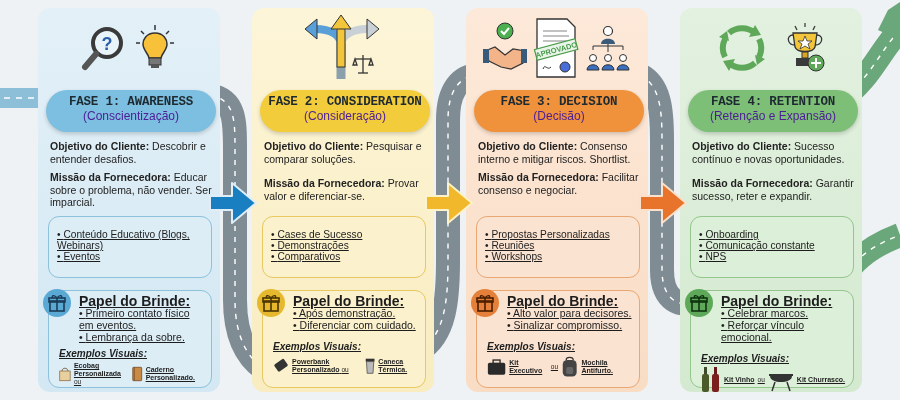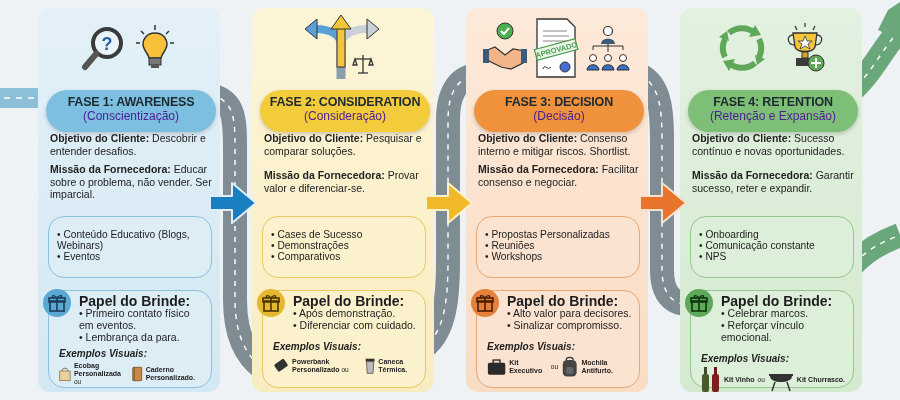--- a/index.html
+++ b/index.html
@@ -21,30 +21,30 @@
 
   .pill {
     position: absolute; top: 82px; left: 8px; width: 170px; height: 42px;
     border-radius: 21px; text-align: center; padding-top: 5px;
     box-shadow: 0 2px 4px rgba(0,0,0,0.18);
   }
   .p1 .pill { background: #7dbfe0; }
   .p2 .pill { background: #f3cc3c; }
   .p3 .pill { background: #f0913c; }
   .p4 .pill { background: #7ebf78; }
-  .pill .title { font-weight: bold; font-size: 12.5px; color: #1e2a30; display: block; letter-spacing: -0.2px; }
+  .pill .title { font-weight: bold; font-size: 12.5px; color: #1e2a30; display: block; letter-spacing: -0.2px; font-family: Liberation Mono, monospace; }
   .pill .sub { font-size: 12px; color: #4c1d95; display: block; }
 
-  .desc { position: absolute; top: 124px; left: 12px; width: 166px; font-size: 10.5px; line-height: 12.5px; color: #222; }
+  .desc { position: absolute; top: 132px; left: 12px; width: 166px; font-size: 10.5px; line-height: 12.5px; color: #222; }
   .desc p { margin-bottom: 6px; }
   .desc b { font-weight: bold; }
 
   .box {
-    position: absolute; left: 10px; width: 164px; border-radius: 16px;
-    font-size: 10.2px; line-height: 11px; padding: 6px 8px;
+    position: absolute; left: 10px; width: 164px; border-radius: 11px;
+    font-size: 10.2px; line-height: 11px; padding: 6px 8px; text-decoration: underline;
   }
   .tactics { top: 208px; height: 62px; padding-top: 12px; }
   .p1 .tactics { border: 1.5px solid #8cc2dc; background: #dcedf6; }
   .p2 .tactics { border: 1.5px solid #e7c861; background: #fbf1cc; }
   .p3 .tactics { border: 1.5px solid #e9a774; background: #fbe3d1; }
   .p4 .tactics { border: 1.5px solid #94c68d; background: #dcefd8; }
   .tactics li { list-style: none; }
   .tactics li::before { content: "• "; }
 
   .gift { top: 282px; height: 98px; padding: 5px 6px 4px 30px; }
@@ -133,21 +133,21 @@
       <svg width="18" height="18" viewBox="0 0 18 18">
           <rect x="2" y="7" width="14" height="10" fill="none" stroke="#1b3b56" stroke-width="1.6"></rect>
           <rect x="1" y="4" width="16" height="4" fill="none" stroke="#1b3b56" stroke-width="1.6"></rect>
           <line x1="9" y1="4" x2="9" y2="17" stroke="#1b3b56" stroke-width="1.6"></line>
           <path d="M9,4 C6,0 3,2 5,4 M9,4 C12,0 15,2 13,4" fill="none" stroke="#1b3b56" stroke-width="1.4"></path>
         </svg>
     </div>
     <span class="gift-title">Papel do Brinde:</span>
     <ul class="gift-list">
       <li>Primeiro contato físico em eventos.</li>
-      <li>Lembrança da para.</li>
+      <li>Lembrança da sobre.</li>
     </ul>
     <span class="ex-title">Exemplos Visuais:</span>
     <div class="examples">
       <svg width="16" height="20" viewBox="0 0 16 20">
           <path d="M4,6 C4,1 12,1 12,6" fill="none" stroke="#7a6040" stroke-width="1.2"></path>
           <rect x="1" y="6" width="14" height="13" fill="#e8cf9e" stroke="#8a6a40"></rect>
         </svg>
       <span><span>Ecobag Personalizada</span><br><span class="ou">ou</span></span>
       <svg width="14" height="20" viewBox="0 0 14 20">
           <rect x="1" y="1" width="12" height="18" rx="1" fill="#c98a45" stroke="#6b4520"></rect>

